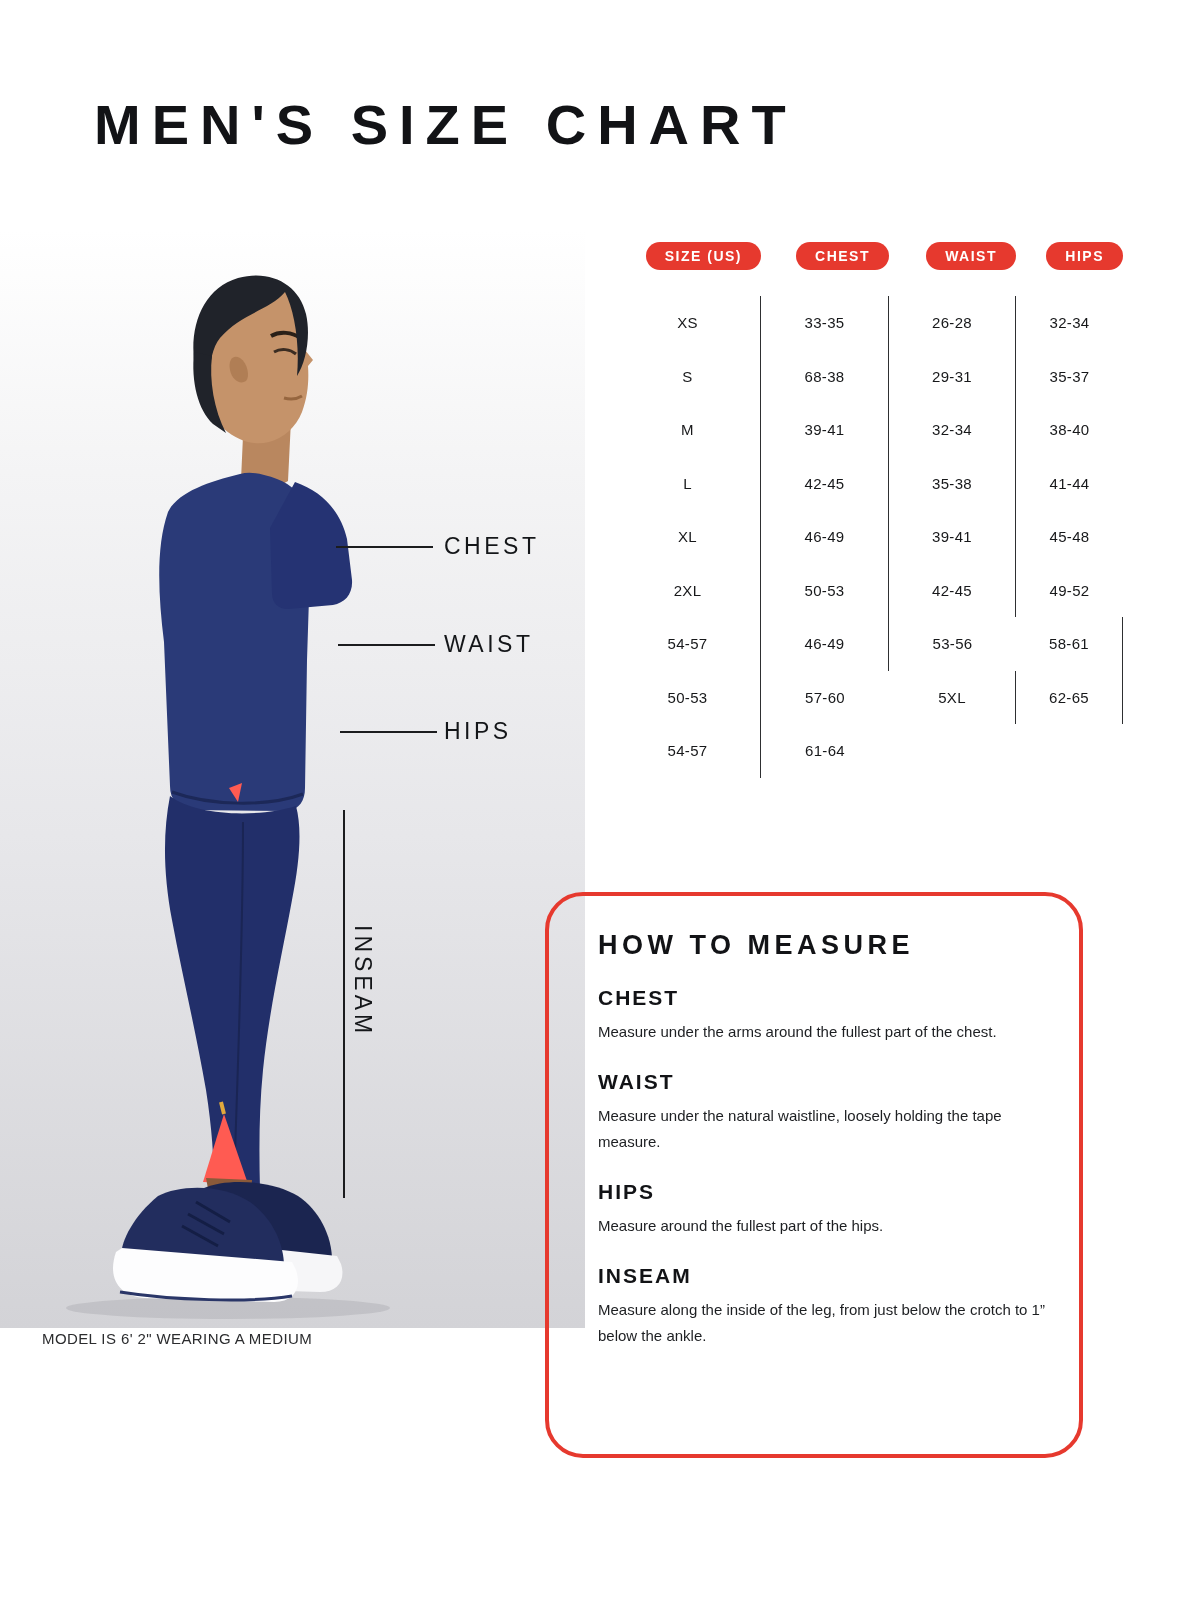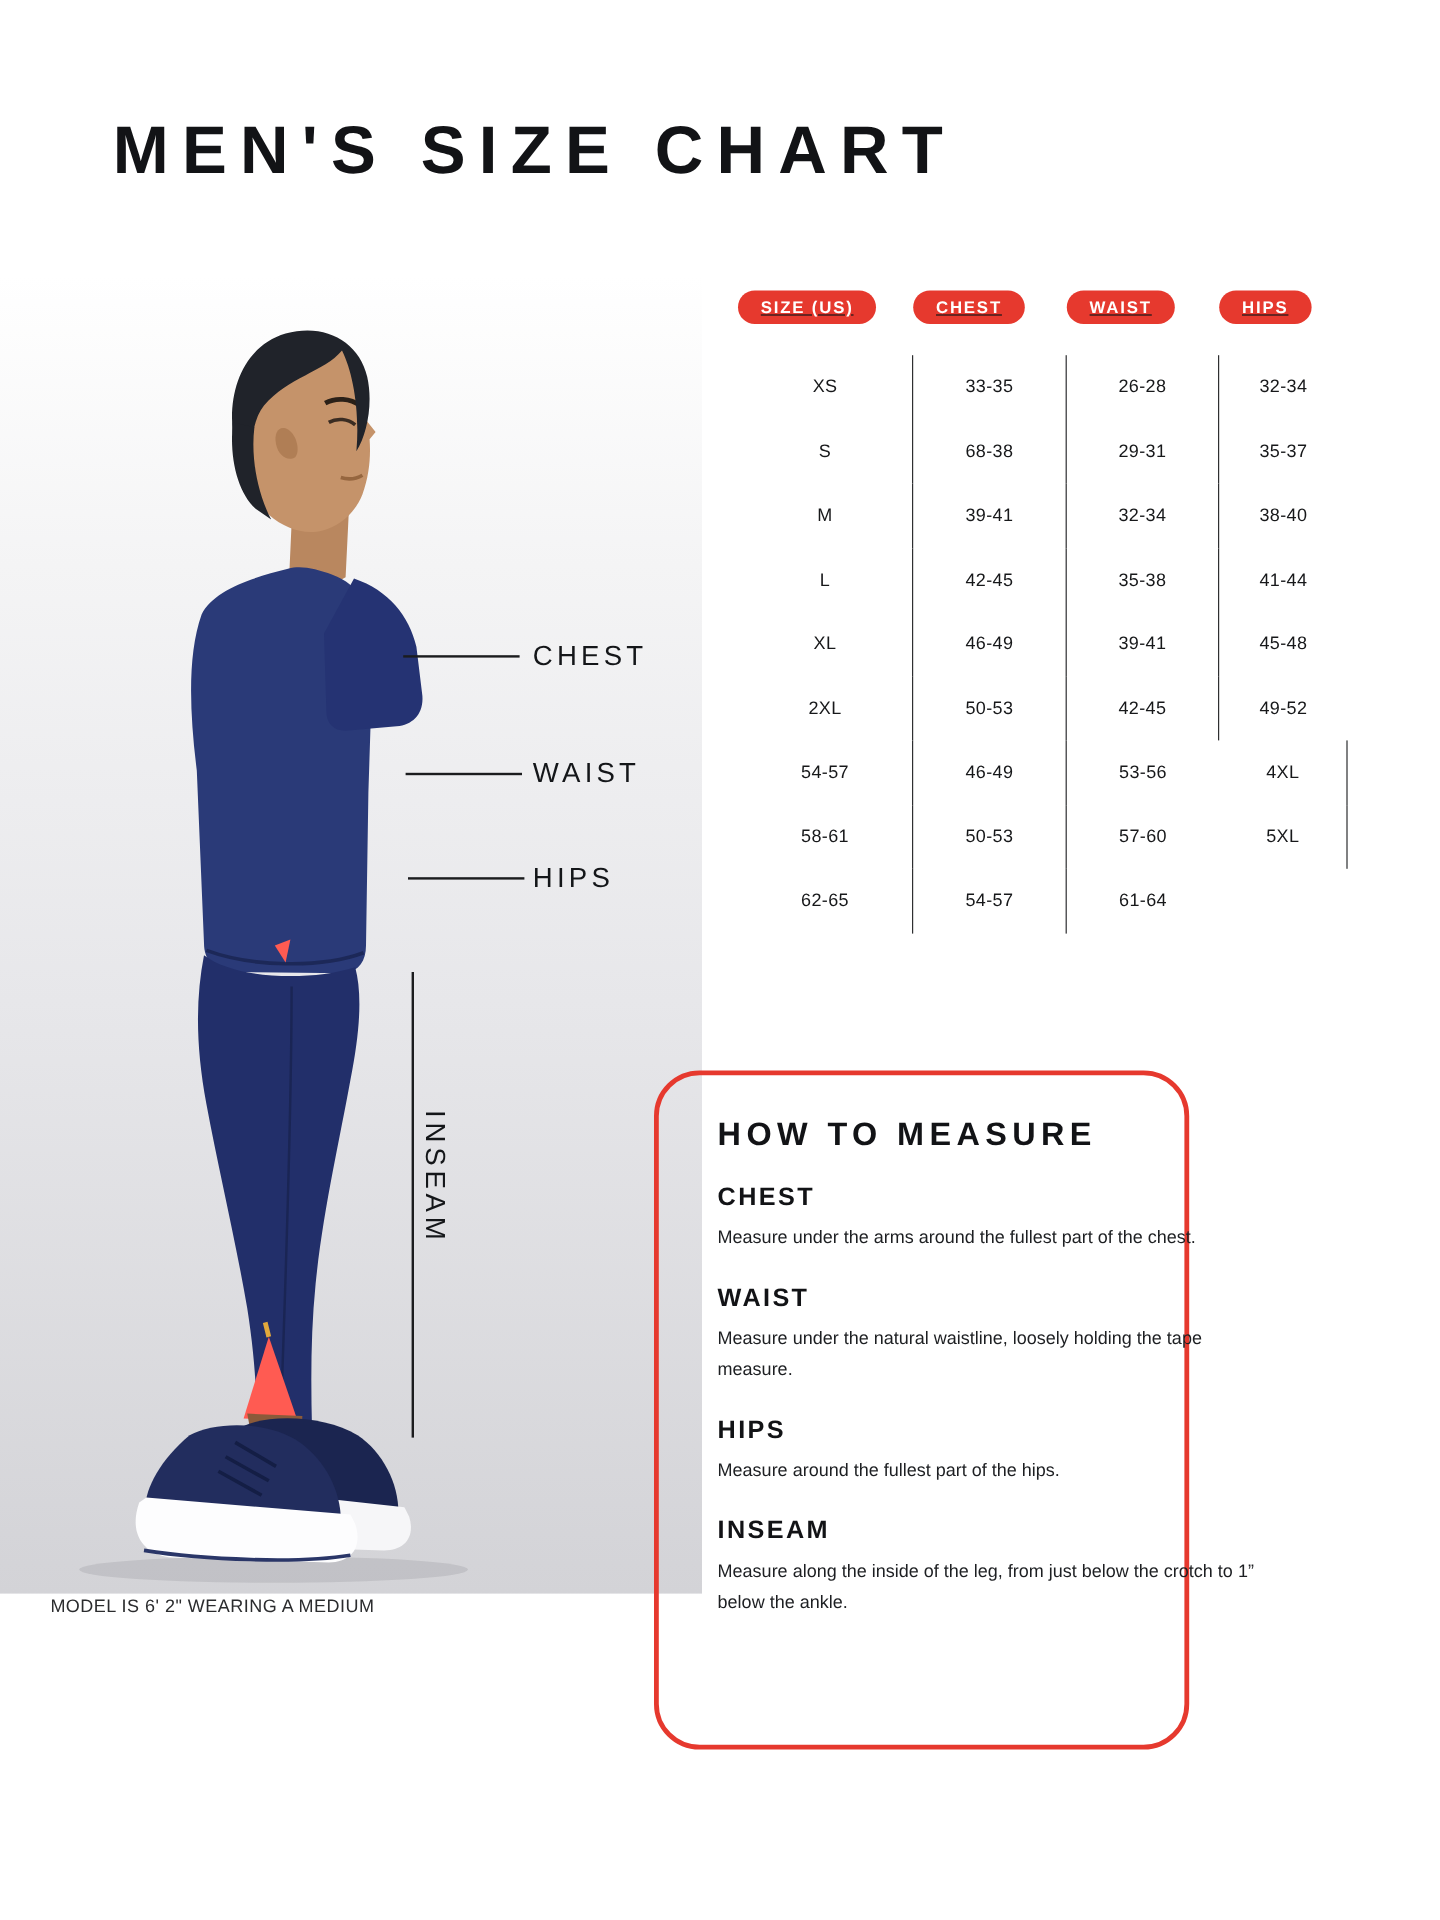--- a/index.html
+++ b/index.html
@@ -41,36 +41,36 @@
     font-size:15px; letter-spacing:0.4px; color:#2b2c2e; white-space:nowrap;
   }
 
   
   .size-table {
     position:absolute; left:615px; top:238px; width:508px;
     display:grid;
     grid-template-columns:146px 128px 127px 107px;
     grid-template-rows:58px repeat(9, 53.5px);
   }
-  .th { display:flex; justify-content:flex-start; align-items:flex-start;text-decoration:underline; }
+  .th { display:flex; justify-content:flex-end; align-items:flex-start; }
   .pill {
     margin-top:4px; display:inline-block;
     background:#e6392e; color:#ffffff;
     font-size:14px; font-weight:bold; letter-spacing:1.5px;
     padding:6px 19px; border-radius:15px; white-space:nowrap;
   }
   .td {
     display:flex; align-items:center; justify-content:center;
     font-size:15px; color:#17181a; letter-spacing:0.3px;
   }
   .td.bdr { border-right:1.5px solid #2e2f31; }
 
   
   .measure-box {
-    position:absolute; left:545px; top:892px; width:446px; height:566px;
+    position:absolute; left:545px; top:892px; width:538px; height:566px;
     border:4px solid #e6392e; border-radius:38px; background:transparent;
     padding:28px 40px 0 49px;
   }
   .measure-title {
     font-size:27px; font-weight:bold; letter-spacing:4.5px; color:#121316;
     margin-top:6px; white-space:nowrap;
   }
   .measure-section { margin-top:25px; }
   .measure-heading { font-size:21px; font-weight:bold; letter-spacing:2px; color:#121316; margin-bottom:9px; }
   .measure-text { font-size:15px; line-height:26px; color:#1d1f22; width:462px; }
@@ -182,21 +182,20 @@
 
     <div class="td bdr">2XL</div>
     <div class="td bdr">50-53</div>
     <div class="td bdr">42-45</div>
     <div class="td">49-52</div>
 
     <div class="td bdr">54-57</div>
     <div class="td bdr">46-49</div>
     <div class="td">53-56</div>
 
-    <div class="td bdr">4XL</div>
     <div class="td bdr">58-61</div>
     <div class="td bdr">50-53</div>
     <div class="td">57-60</div>
 
     <div class="td bdr">5XL</div>
     <div class="td bdr">62-65</div>
     <div class="td bdr">54-57</div>
     <div class="td">61-64</div>
   </div>
 

